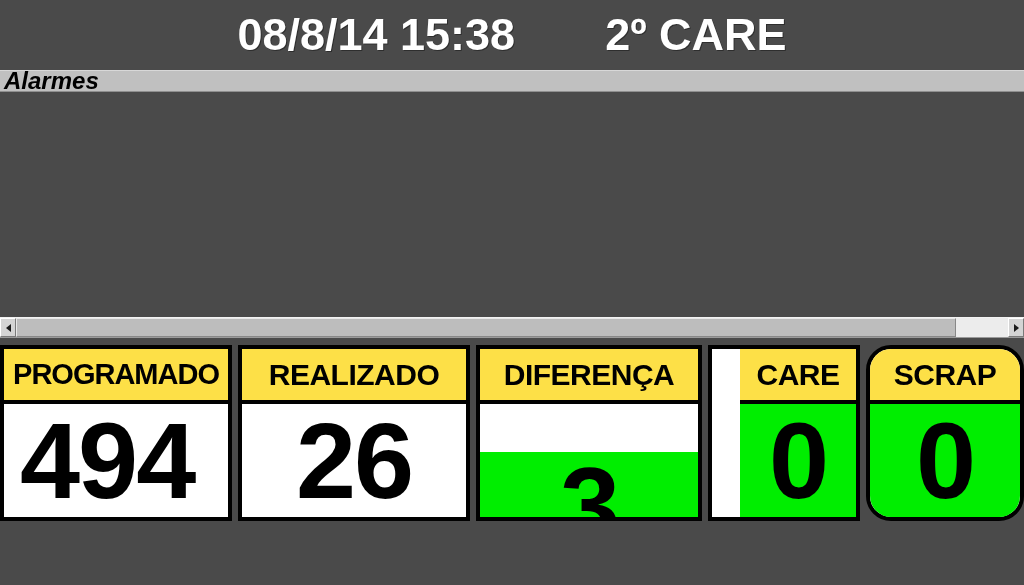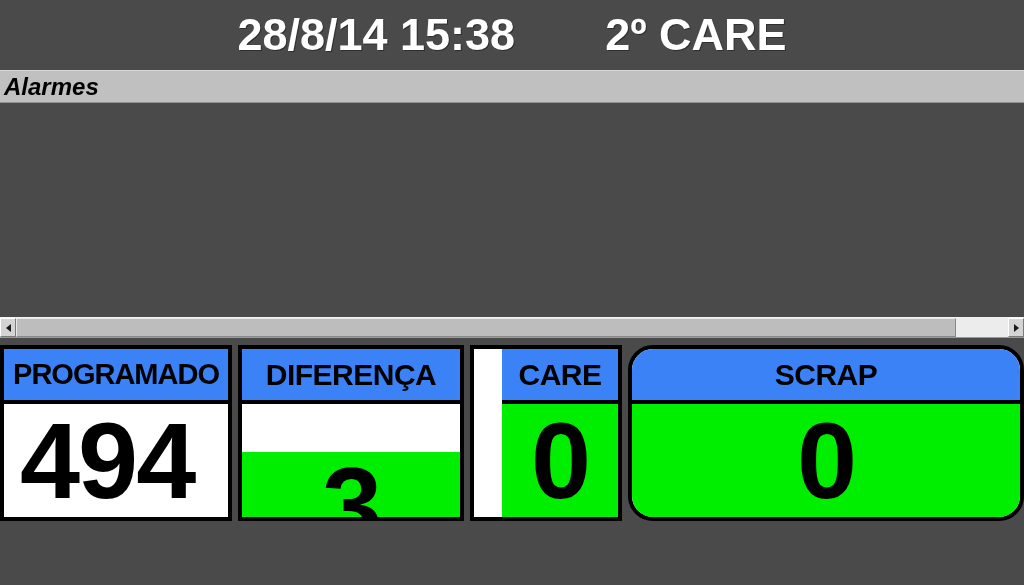--- a/index.html
+++ b/index.html
@@ -37,21 +37,21 @@
     white-space: nowrap;
     text-shadow: 1px 1px 0 #2e2e2e;
   }
 
   
   .alarmes-bar {
     position: absolute;
     left: 0;
     top: 70px;
     width: 1024px;
-    height: 33px;
+    height: 22px;
     background: #c0c0c0;
     border-top: 1px solid #d8d8d8;
     border-bottom: 1px solid #8f8f8f;
     box-sizing: border-box;
     display: flex;
     align-items: center;
   }
   .alarmes-label {
     color: #000000;
     font-size: 24px;
@@ -144,21 +144,21 @@
   }
   .kpi-panel:last-child { margin-right: 0; border-radius: 25px; }
   .kpi-panel.p1 { flex: 0 0 232px; }
   .kpi-panel.p2 { flex: 0 0 232px; }
   .kpi-panel.p3 { flex: 0 0 226px; gap: 48px; }
   .kpi-panel.p4 { flex: 0 0 152px; padding-left: 28px; }
   .kpi-panel.p5 { flex: 1 1 auto; }
 
   .kpi-label {
     flex: 0 0 51px;
-    background: #3b82f6;
+    background: #fde047;
     color: #000000;
     font-size: 30px;
     font-weight: bold;
     display: flex;
     align-items: center;
     justify-content: center;
     border-bottom: 4px solid #000000;
     line-height: 1;
     white-space: nowrap;
     letter-spacing: -0.5px;
@@ -177,21 +177,21 @@
     background: #ffffff;
     letter-spacing: -2px;
   }
   .kpi-value.green { background: #00ee00; }
   .kpi-panel.p1 .kpi-value { justify-content: flex-start; padding-left: 16px; }
 </style>
 </head>
 <body>
 
 <div class="header-bar">
-  <span class="header-text">28/8/14 15:38</span>
+  <span class="header-text">08/8/14 15:38</span>
   <span class="header-text">2º CARE</span>
 </div>
 
 <div class="alarmes-bar">
   <span class="alarmes-label">Alarmes</span>
 </div>
 
 <div class="alarm-body"></div>
 
 <div class="scrollbar">
@@ -206,20 +206,24 @@
   </div>
 </div>
 
 <div class="kpi-row">
 
   <div class="kpi-panel p1">
     <div class="kpi-label">PROGRAMADO</div>
     <div class="kpi-value">494</div>
   </div>
 
+  <div class="kpi-panel p2">
+    <div class="kpi-label">REALIZADO</div>
+    <div class="kpi-value">26</div>
+  </div>
 
   <div class="kpi-panel p3">
     <div class="kpi-label">DIFERENÇA</div>
     <div class="kpi-value green">3</div>
   </div>
 
   <div class="kpi-panel p4">
     <div class="kpi-label">CARE</div>
     <div class="kpi-value green">0</div>
   </div>

